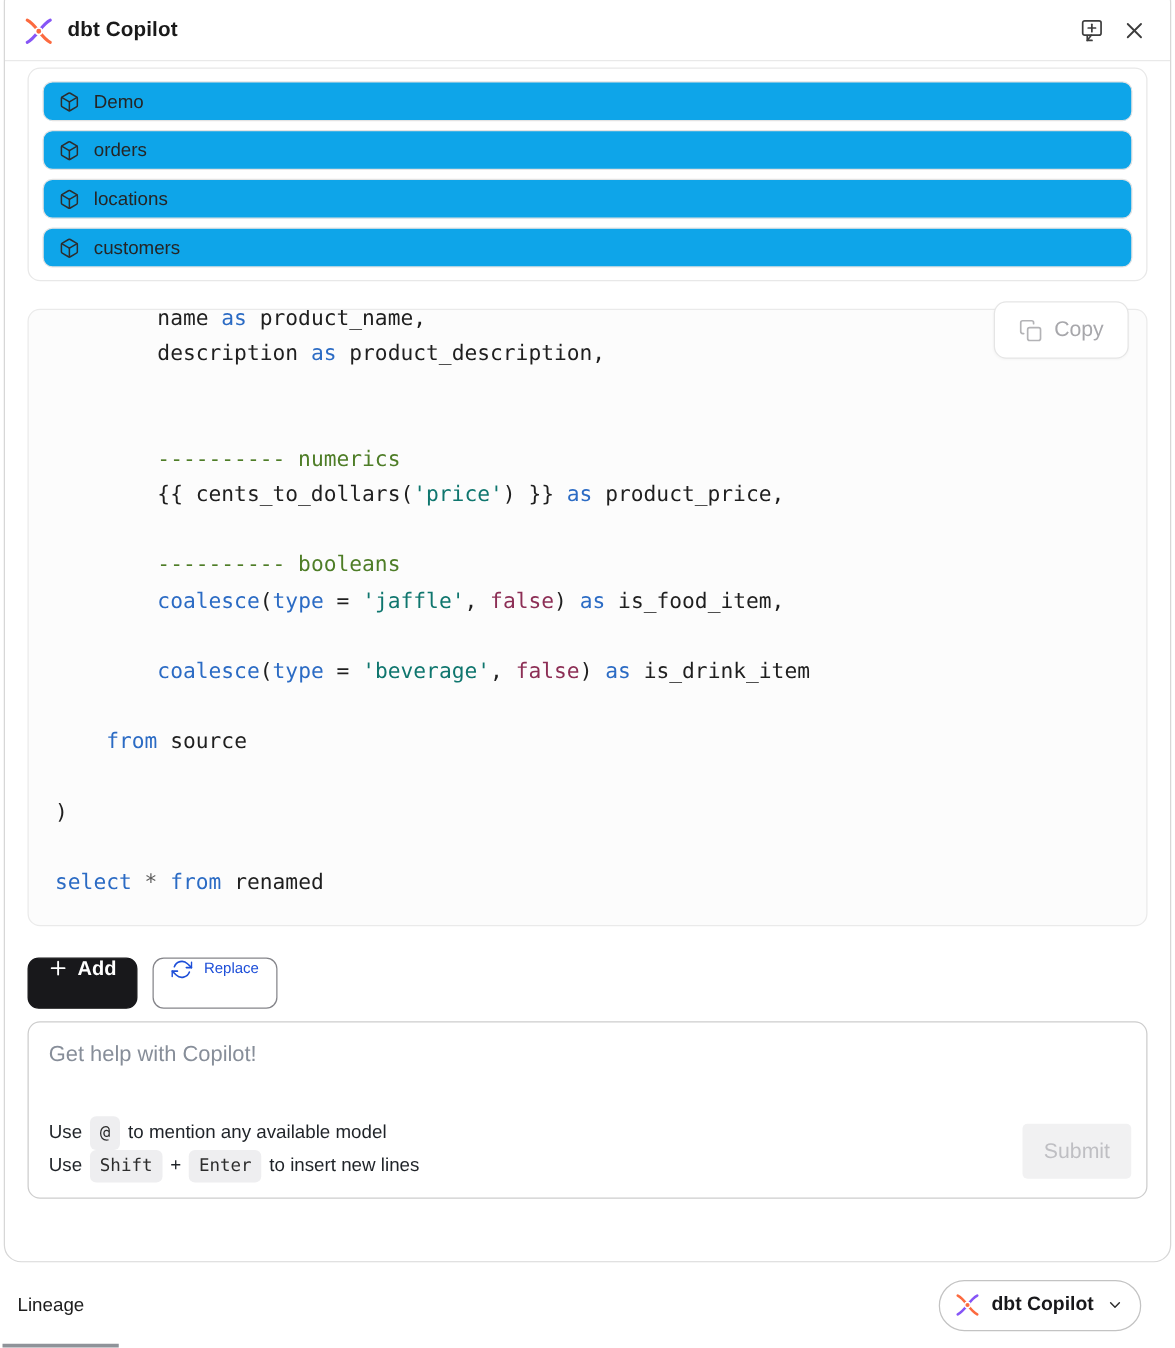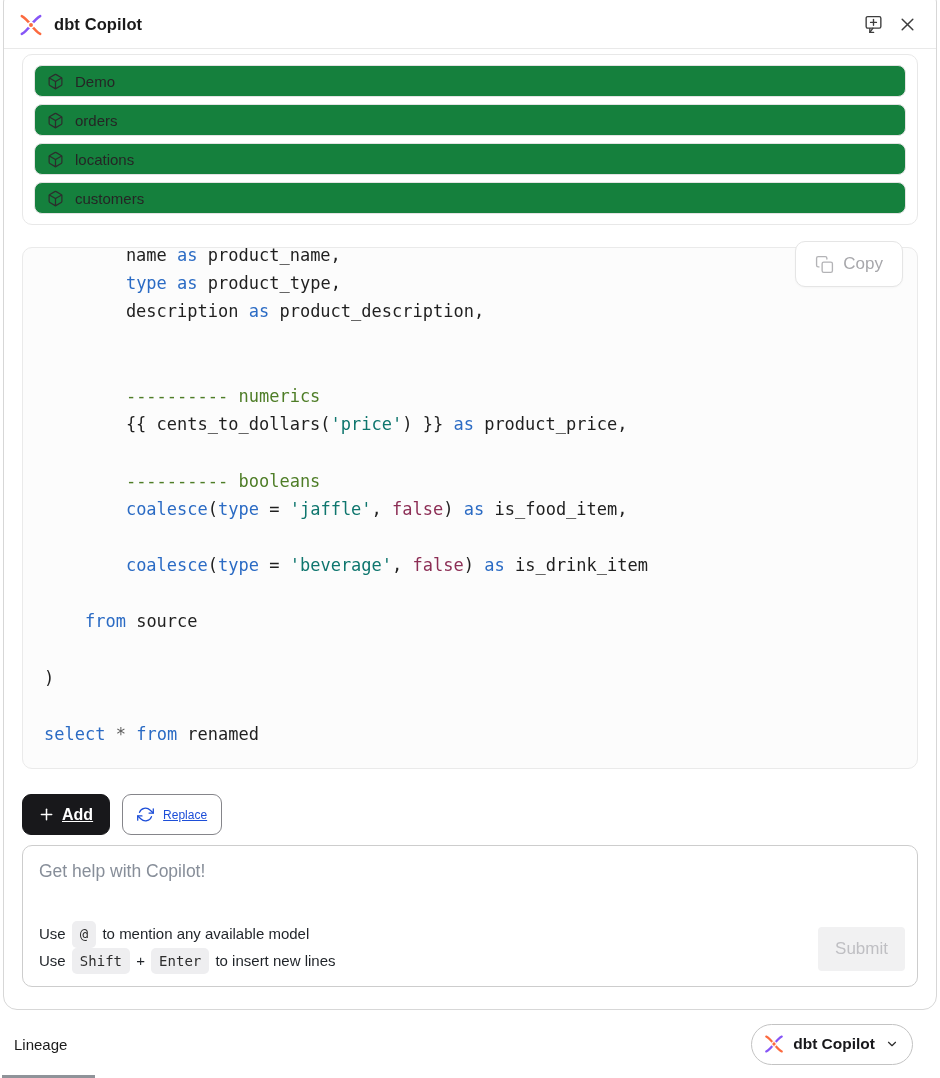--- a/index.html
+++ b/index.html
@@ -37,21 +37,21 @@
   
   .chips-box {
     margin-top: 5px;
     border: 1px solid #e8e8e8; border-radius: 10px;
     padding: 10px 11px;
   }
   .model-chip {
     display: flex; align-items: center;
     height: 32px; padding: 0 12px;
     border: 1px solid #e3e3e3; border-radius: 8px;
-    background: #15803d; cursor: pointer;
+    background: #0ea5e9; cursor: pointer;
   }
   .model-chip + .model-chip { margin-top: 7px; }
   .model-chip .cube { display: inline-flex; width: 17px; height: 17px; color: #2d2d2d; }
   .model-chip .chip-label { margin-left: 11px; font-size: 15px; color: #252525; }
 
   
   .code-block {
     position: relative;
     margin-top: 22px;
     background: #fcfcfc;
@@ -79,21 +79,21 @@
     background: #fff; border: 1px solid #e5e5e5; border-radius: 10px;
     padding: 12px 19px;
     font-family: "Liberation Sans", sans-serif;
     font-size: 17px; font-weight: 500; color: #a7a7ab;
     cursor: pointer; box-shadow: 0 1px 2px rgba(0,0,0,.03);
   }
   .copy-btn svg { color: #b3b3b6; }
 
   
   .actions-row { margin-top: 25px; display: flex; gap: 12px; }
-  .btn { display: inline-flex; align-items: center; height: 41px; border-radius: 9px; cursor: pointer; font-family: "Liberation Sans", sans-serif; text-decoration: underline; }
+  .btn { display: inline-flex; align-items: flex-start; height: 41px; border-radius: 9px; cursor: pointer; font-family: "Liberation Sans", sans-serif; }
   .btn-add { background: #18181b; border: 1px solid #18181b; color: #fff; padding: 0 16px; gap: 8px; font-size: 16px; font-weight: 600; }
   .btn-replace { background: #fff; border: 1px solid #85858a; color: #1d4ed8; padding: 0 14px; gap: 9px; font-size: 12px; font-weight: 500; }
 
   
   .composer {
     position: relative;
     margin-top: 10px;
     height: 142px;
     border: 1px solid #cdcdcd; border-radius: 10px;
     padding: 15px 16px 13px 16px;
@@ -222,21 +222,20 @@
       <button class="copy-btn">
         <svg viewBox="0 0 24 24" width="19" height="19" fill="none" stroke="currentColor" stroke-width="1.7" stroke-linecap="round" stroke-linejoin="round">
           <rect x="9" y="9" width="13" height="13" rx="2"></rect>
           <path d="M5 15H4a2 2 0 0 1-2-2V4a2 2 0 0 1 2-2h9a2 2 0 0 1 2 2v1"></path>
         </svg>
         <span>Copy</span>
       </button>
       <div class="code-scroll">
         <div class="code-content" id="code-content">
             <div class="code-line"><span class="tok-plain">        name </span><span class="tok-kw">as</span><span class="tok-plain"> product_name,</span></div>
-            <div class="code-line"><span class="tok-plain">        </span><span class="tok-kw">type</span><span class="tok-plain"> </span><span class="tok-kw">as</span><span class="tok-plain"> product_type,</span></div>
             <div class="code-line"><span class="tok-plain">        description </span><span class="tok-kw">as</span><span class="tok-plain"> product_description,</span></div>
             <div class="code-line"></div>
             <div class="code-line"></div>
             <div class="code-line"><span class="tok-plain">        </span><span class="tok-comment">---------- numerics</span></div>
             <div class="code-line"><span class="tok-plain">        {{ cents_to_dollars(</span><span class="tok-str">'price'</span><span class="tok-plain">) }} </span><span class="tok-kw">as</span><span class="tok-plain"> product_price,</span></div>
             <div class="code-line"></div>
             <div class="code-line"><span class="tok-plain">        </span><span class="tok-comment">---------- booleans</span></div>
             <div class="code-line"><span class="tok-plain">        </span><span class="tok-kw">coalesce</span><span class="tok-plain">(</span><span class="tok-kw">type</span><span class="tok-plain"> = </span><span class="tok-str">'jaffle'</span><span class="tok-plain">, </span><span class="tok-bool">false</span><span class="tok-plain">) </span><span class="tok-kw">as</span><span class="tok-plain"> is_food_item,</span></div>
             <div class="code-line"></div>
             <div class="code-line"><span class="tok-plain">        </span><span class="tok-kw">coalesce</span><span class="tok-plain">(</span><span class="tok-kw">type</span><span class="tok-plain"> = </span><span class="tok-str">'beverage'</span><span class="tok-plain">, </span><span class="tok-bool">false</span><span class="tok-plain">) </span><span class="tok-kw">as</span><span class="tok-plain"> is_drink_item</span></div>

